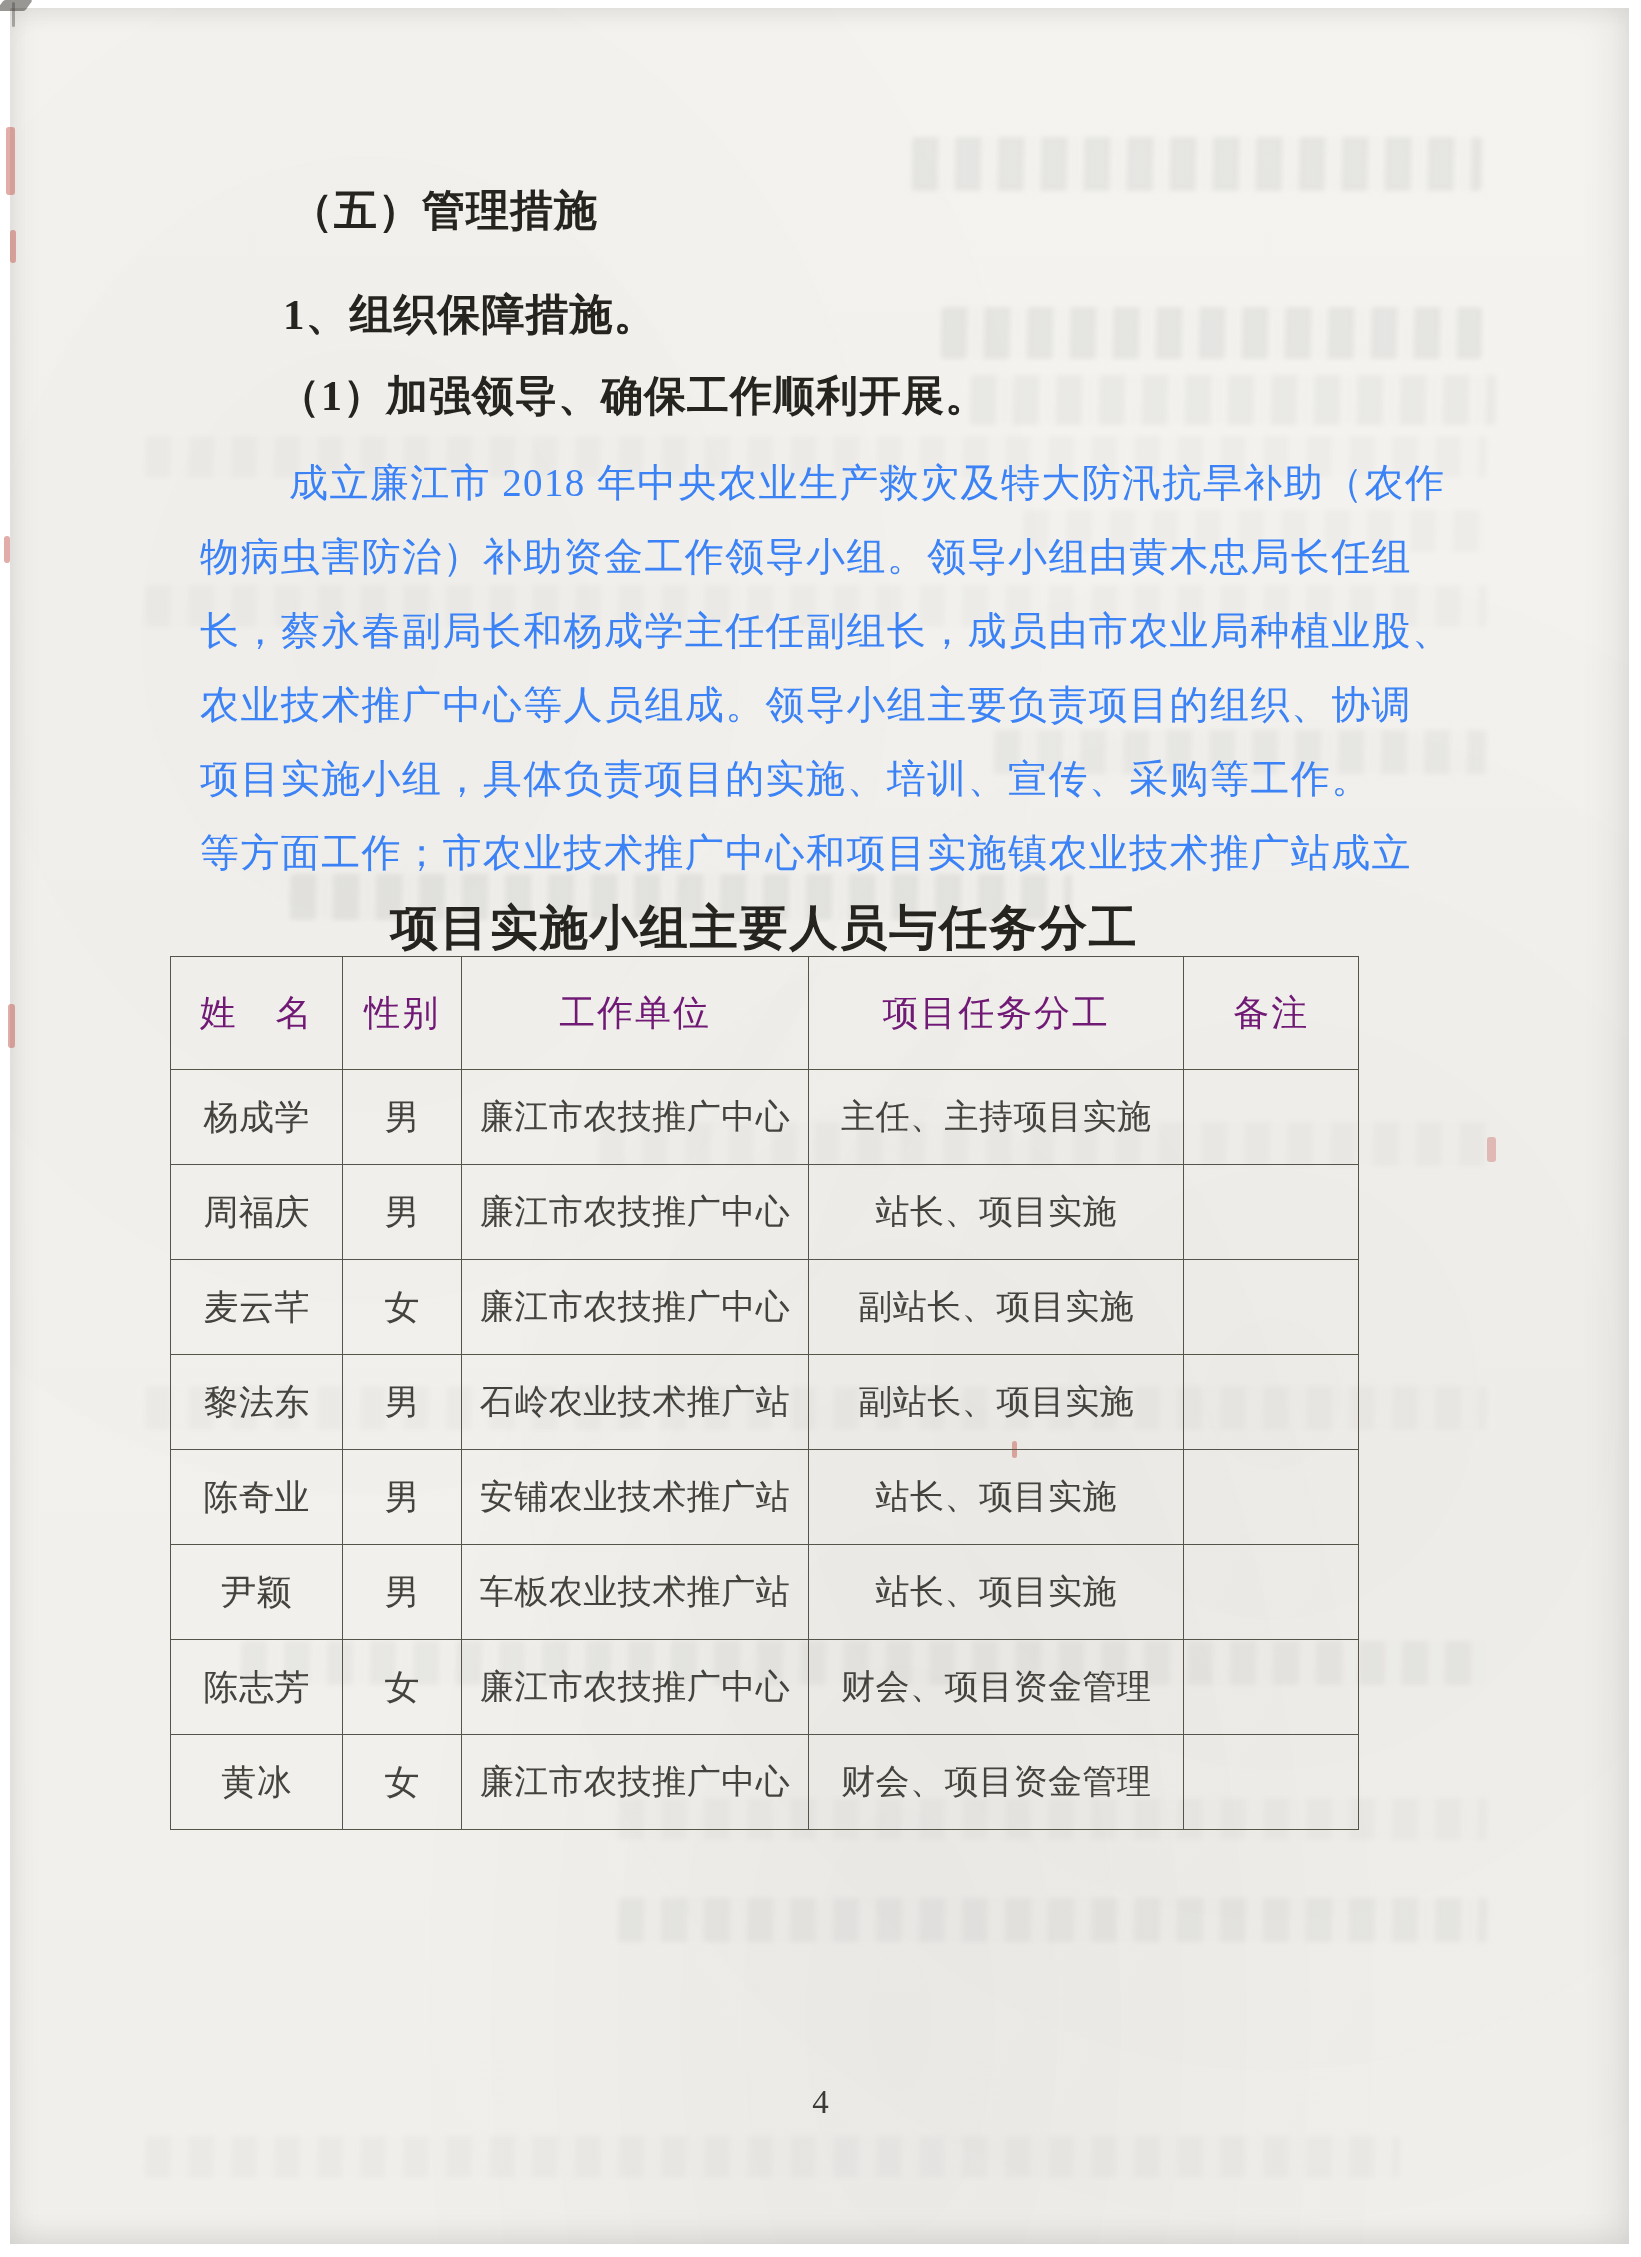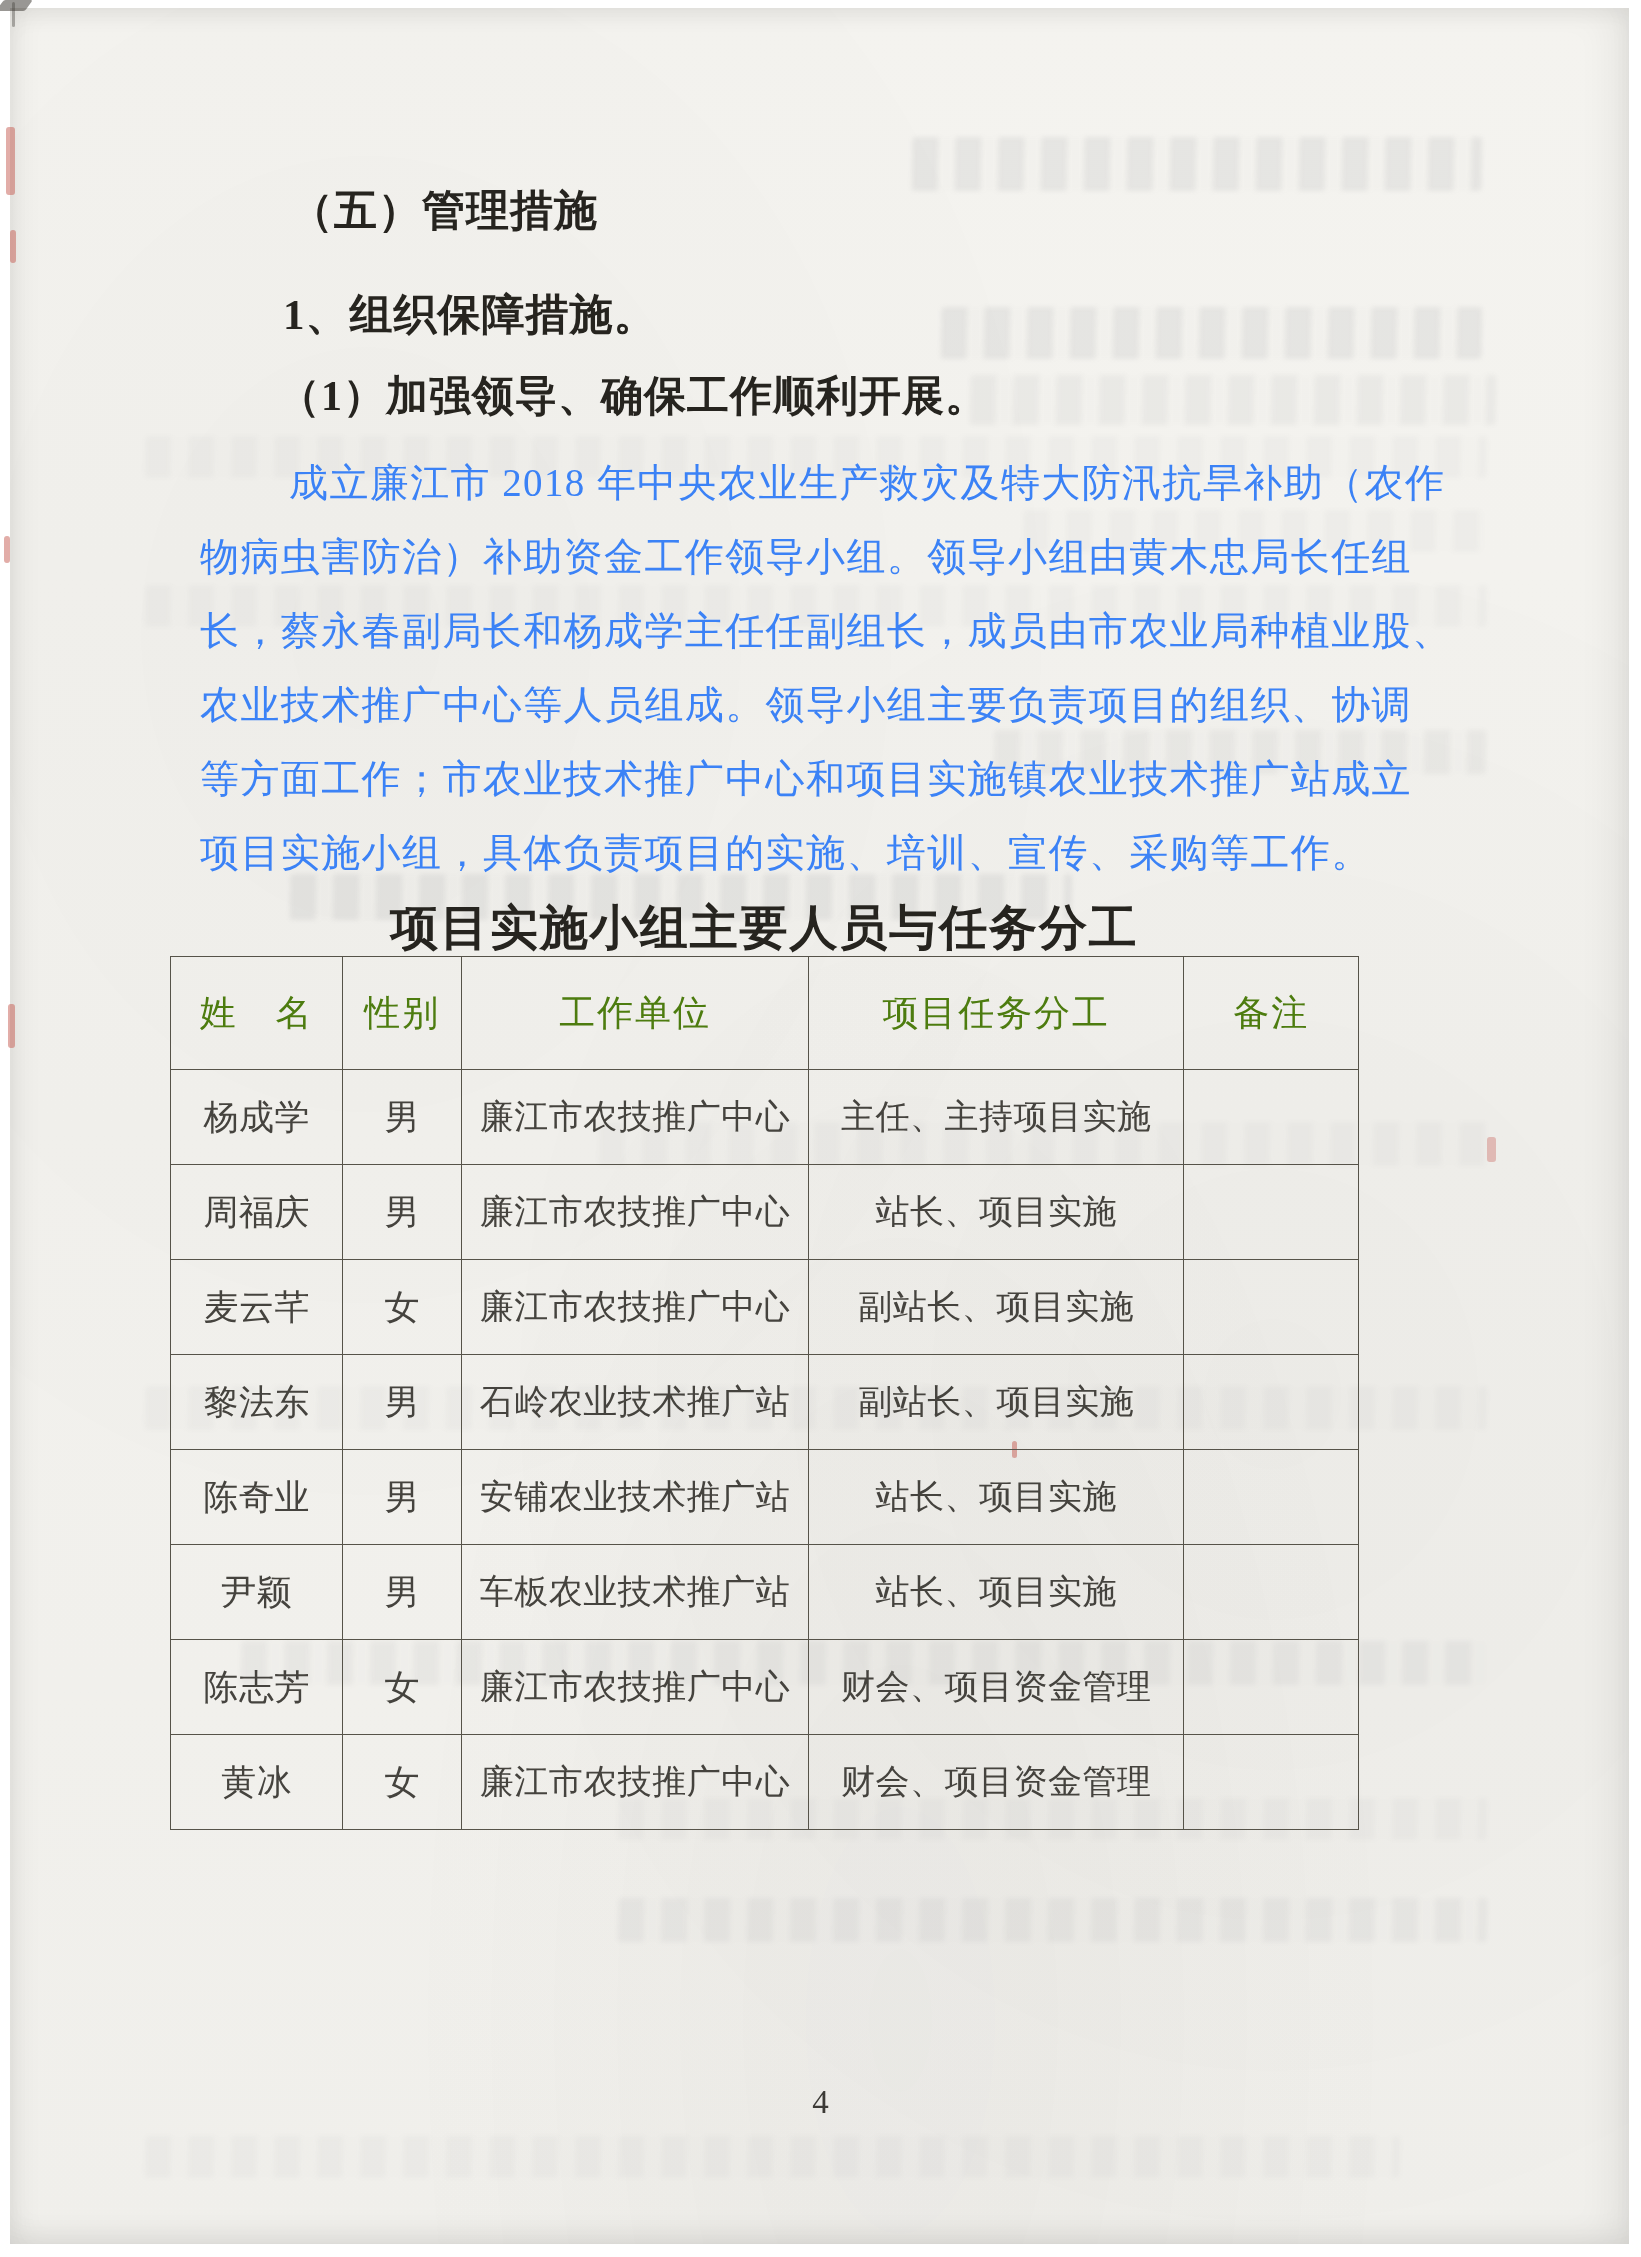--- a/index.html
+++ b/index.html
@@ -63,21 +63,21 @@
     position:absolute;left:170px;top:956px;width:1189px;
     border-collapse:collapse;table-layout:fixed;
     color:#45433e;font-size:35px;letter-spacing:0.5px;
   }
   table.ptable th,table.ptable td{
     border:1.9px solid #565349;
     text-align:center;vertical-align:middle;
     padding:0 5.8px;overflow:hidden;white-space:nowrap;
   }
   table.ptable th{
-    font-weight:400;color:#4d7c0f;height:112px;font-size:36px;letter-spacing:1.9px;
+    font-weight:400;color:#701a75;height:112px;font-size:36px;letter-spacing:1.9px;
   }
   table.ptable td{height:94px;}
   td.c-unit{font-size:34px;}
   td.c-task{font-size:34px;}
 
   .pagenum{
     position:absolute;left:0;top:2084px;width:1641px;
     text-align:center;font-size:33px;color:#3c3a36;
   }
 </style>
@@ -113,22 +113,22 @@
 
   <div class="heading h-section">（五）管理措施</div>
   <div class="heading h-sub1">1、组织保障措施。</div>
   <div class="heading h-sub2">（1）加强领导、确保工作顺利开展。</div>
 
   <div class="para">
     <div class="pline indent">成立廉江市 2018 年中央农业生产救灾及特大防汛抗旱补助（农作</div>
     <div class="pline">物病虫害防治）补助资金工作领导小组。领导小组由黄木忠局长任组</div>
     <div class="pline">长，蔡永春副局长和杨成学主任任副组长，成员由市农业局种植业股、</div>
     <div class="pline">农业技术推广中心等人员组成。领导小组主要负责项目的组织、协调</div>
+    <div class="pline">项目实施小组，具体负责项目的实施、培训、宣传、采购等工作。</div>
     <div class="pline">等方面工作；市农业技术推广中心和项目实施镇农业技术推广站成立</div>
-    <div class="pline">项目实施小组，具体负责项目的实施、培训、宣传、采购等工作。</div>
   </div>
 
   <div class="tbl-title">项目实施小组主要人员与任务分工</div>
 
   <table class="ptable">
     <colgroup>
       <col style="width:14.5%">
         <col style="width:10%">
         <col style="width:29.2%">
         <col style="width:31.6%">

